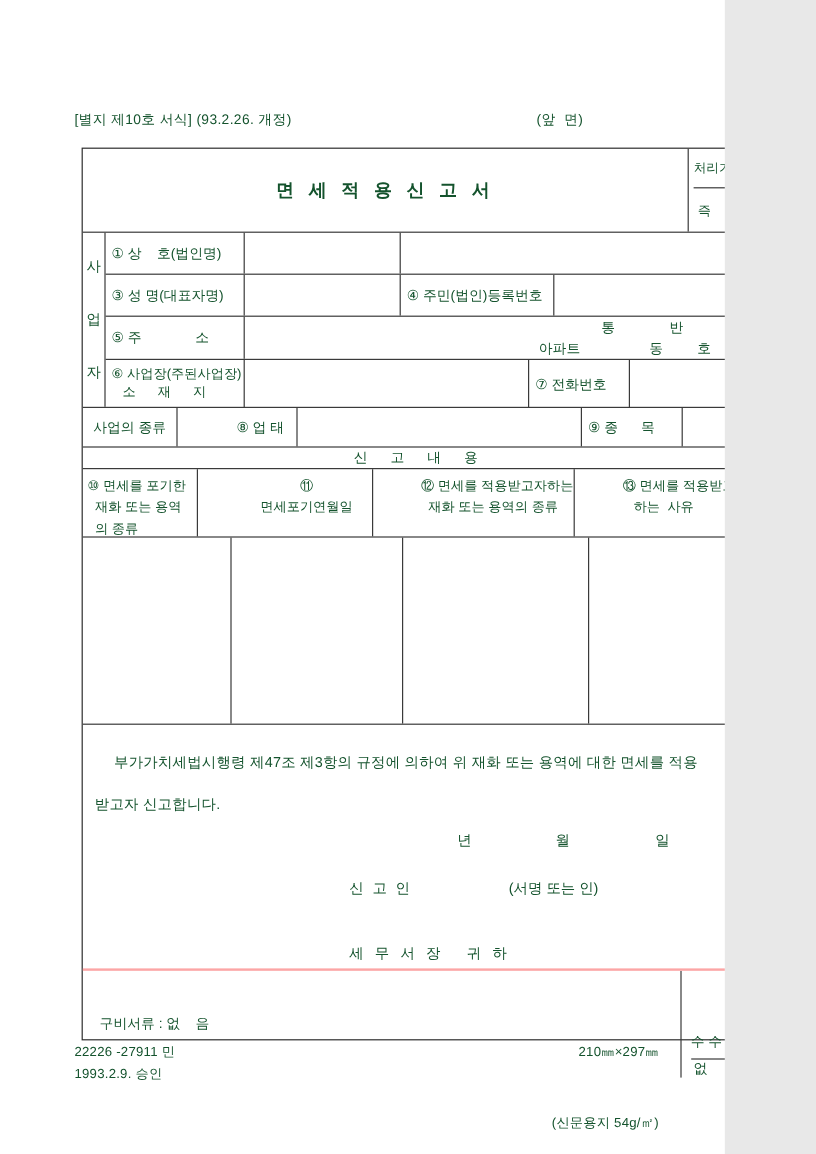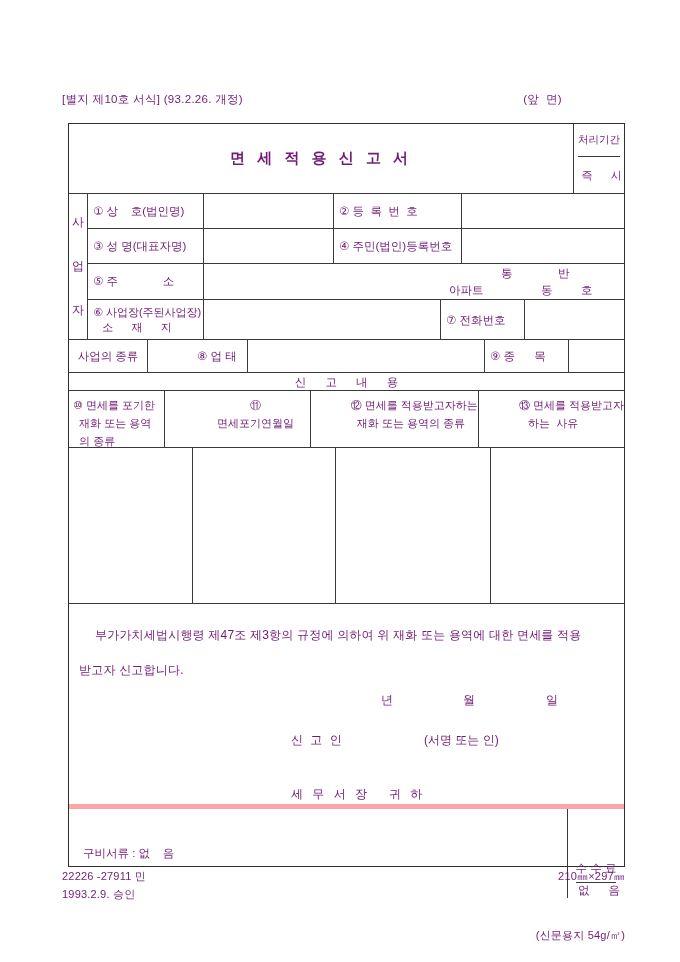--- a/index.html
+++ b/index.html
@@ -1,19 +1,19 @@
 <!DOCTYPE html>
 <html><head>
 <meta charset="utf-8">
 <style>
   html,body{margin:0;padding:0;background:#e8e8e8;}
   .page{
-    position:relative;width:680px;height:962px;background:#ffffff;
+    position:relative;width:604px;height:962px;background:#ffffff;
     font-family:"Liberation Sans","DejaVu Sans",sans-serif;
-    color:#701a75;overflow:hidden;
+    color:#14532d;overflow:hidden;
   }
   .pre{white-space:pre;}
   .note{position:absolute;font-size:11.5px;letter-spacing:0.3px;}
   .form-box{
     position:absolute;left:68px;top:123px;width:557px;height:744px;
     border:1.5px solid #2e2e2e;box-sizing:border-box;
     display:flex;flex-direction:column;font-size:11.5px;
   }
   .frow{display:flex;border-bottom:1px solid #3a3a3a;box-sizing:border-box;flex-shrink:0;}
   .frow:last-child{border-bottom:none;}
@@ -48,21 +48,21 @@
   
   .content-head{height:18px;display:flex;align-items:center;justify-content:center;font-size:11.5px;white-space:pre;line-height:16px;}
   
   .table-head{height:57px;gap:36px;}
   .table-body{height:156px;}
   .t1{width:124px;}.t2{width:143px;}.t3{width:155px;}.t4{flex:1;}
   .th{align-items:flex-start;padding-top:5px;font-size:11px;line-height:18px;white-space:pre;}
   .th.center{justify-content:center;text-align:center;}
   .th.padl{padding-left:4px;}
   
-  .decl{height:205px;position:relative;border-bottom:5px solid #fca5a5;box-sizing:border-box;flex-shrink:0;}
+  .decl{height:205px;position:relative;border-bottom:2px solid #fca5a5;box-sizing:border-box;flex-shrink:0;}
   .decl-body{position:absolute;left:10px;right:14px;top:14px;font-size:12px;line-height:35px;white-space:pre-wrap;text-indent:16px;letter-spacing:0.2px;}
   .decl span.abs{position:absolute;font-size:12px;white-space:pre;}
   
   .bottom-row{flex:1;border-bottom:none;}
   .attach-cell{width:499px;padding-left:14px;}
   .fee-col{flex:1;display:flex;flex-direction:column;}
   .fee-top{height:29px;border-bottom:1px solid #3a3a3a;box-sizing:border-box;display:flex;align-items:center;justify-content:center;font-size:11.5px;white-space:pre;}
   .fee-bot{flex:1;display:flex;align-items:center;padding-left:6px;font-size:11.5px;white-space:pre;}
   .pfoot{position:absolute;font-size:11px;letter-spacing:0.2px;}
 </style>
@@ -89,21 +89,20 @@
     <div class="biz-section">
       <div class="side-col">
         <span>사</span>
         <span>업</span>
         <span>자</span>
       </div>
       <div class="biz-rows">
         <div class="frow rA">
           <div class="c pad w-label1">① 상    호(법인명)</div>
           <div class="c w-blank1"></div>
-          <div class="c pad w-label2">② 등  록  번  호</div>
           <div class="c last" style="flex:1;"></div>
         </div>
         <div class="frow rB">
           <div class="c pad w-label1">③ 성 명(대표자명)</div>
           <div class="c w-blank1"></div>
           <div class="c pad w-label2">④ 주민(법인)등록번호</div>
           <div class="c last" style="flex:1;"></div>
         </div>
         <div class="frow rC">
           <div class="c pad w-label1">⑤ 주              소</div>

